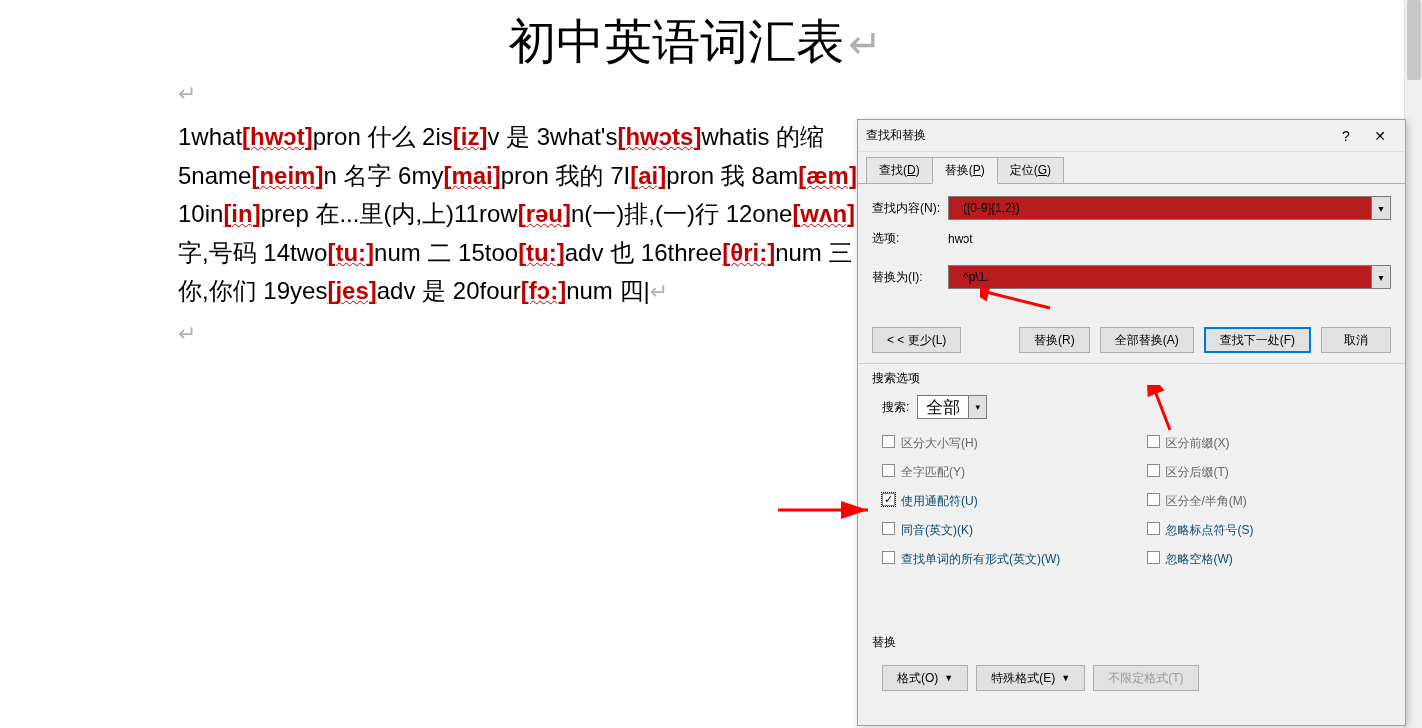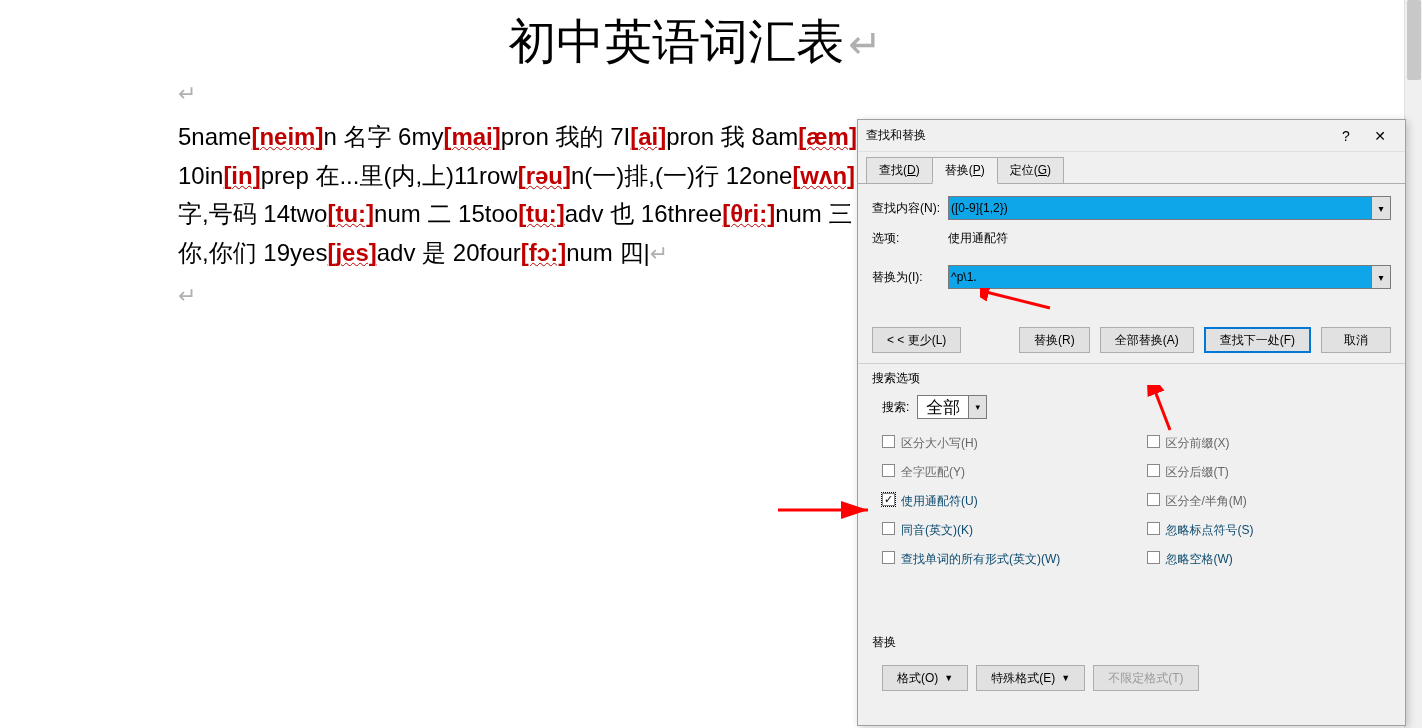--- a/index.html
+++ b/index.html
@@ -123,23 +123,23 @@
   }
   .combo {
     flex: 1;
     height: 24px;
     display: flex;
   }
   .combo input {
     flex: 1;
     border: 1px solid #7a7a7a;
     border-right: none;
-    padding: 0 2px;
-    font-size: 12px;
-    background:#0ea5e9;
+    padding: 0 14px;
+    font-size: 12px;
+    background:#b91c1c;
     outline:none;
   }
   .combo-btn {
     width: 20px;
     border: 1px solid #7a7a7a;
     background: #e1e1e1;
     display:flex; align-items:center; justify-content:center;
     font-size:10px;
     cursor:pointer;
   }
@@ -204,20 +204,21 @@
 </head>
 <body>
 
 <div class="document-area">
   <div class="doc-title-wrap">
     <span class="doc-title">初中英语词汇表</span><span class="para-mark">↵</span>
   </div>
   <div class="doc-body">
     <div style="margin-bottom:6px;"><span class="para-mark-sm">↵</span></div>
     <div id="doc-lines">
+        <div><span>1what</span><span class="phon">[hwɔt]</span><span>pron 什么 2is</span><span class="phon">[iz]</span><span>v 是 3what's</span><span class="phon">[hwɔts]</span><span>whatis 的缩</span></div>
         <div><span>5name</span><span class="phon">[neim]</span><span>n 名字 6my</span><span class="phon">[mai]</span><span>pron 我的 7I</span><span class="phon">[ai]</span><span>pron 我 8am</span><span class="phon">[æm]</span></div>
         <div><span>10in</span><span class="phon">[in]</span><span>prep 在...里(内,上)11row</span><span class="phon">[rəu]</span><span>n(一)排,(一)行 12one</span><span class="phon">[wʌn]</span></div>
         <div><span>字,号码 14two</span><span class="phon">[tu:]</span><span>num 二 15too</span><span class="phon">[tu:]</span><span>adv 也 16three</span><span class="phon">[θri:]</span><span>num 三</span></div>
         <div><span>你,你们 19yes</span><span class="phon">[jes]</span><span>adv 是 20four</span><span class="phon">[fɔ:]</span><span>num 四</span><span style="color: rgb(0, 0, 0);">|</span><span class="para-mark-sm">↵</span></div>
       </div>
     <div style="margin-top:4px;"><span class="para-mark-sm">↵</span></div>
   </div>
 </div>
 
 <div class="scrollbar-right"></div>
@@ -239,21 +240,21 @@
 
     <div class="form-row">
       <div class="form-label">查找内容(N):</div>
       <div class="combo">
         <input type="text" value="([0-9]{1,2})" style="">
         <div class="combo-btn">▾</div>
       </div>
     </div>
     <div class="form-row" style="margin-bottom:18px;">
       <div class="form-label">选项:</div>
-      <div>使用通配符</div>
+      <div>hwɔt</div>
     </div>
 
     <div class="form-row" style="margin-bottom:30px;">
       <div class="form-label">替换为(I):</div>
       <div class="combo">
         <input type="text" value="^p\1." style="">
         <div class="combo-btn">▾</div>
       </div>
     </div>
 

